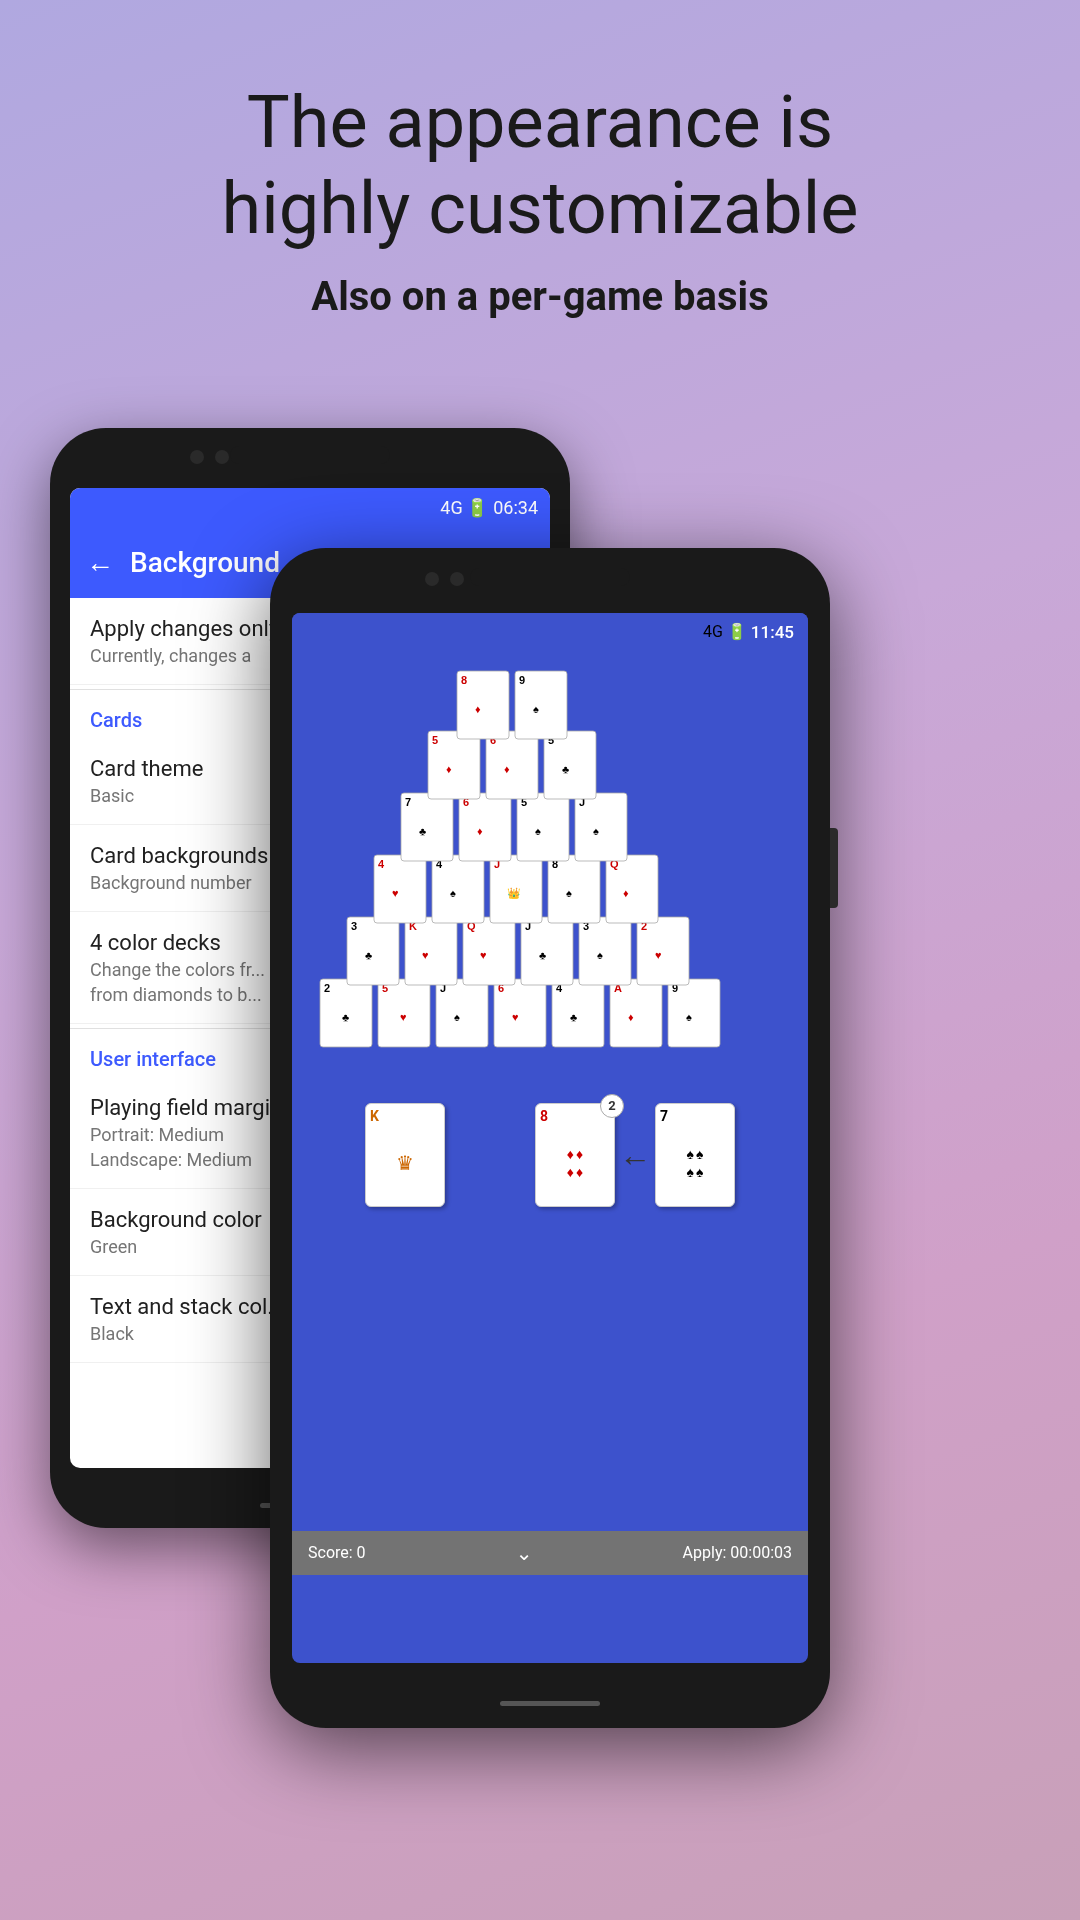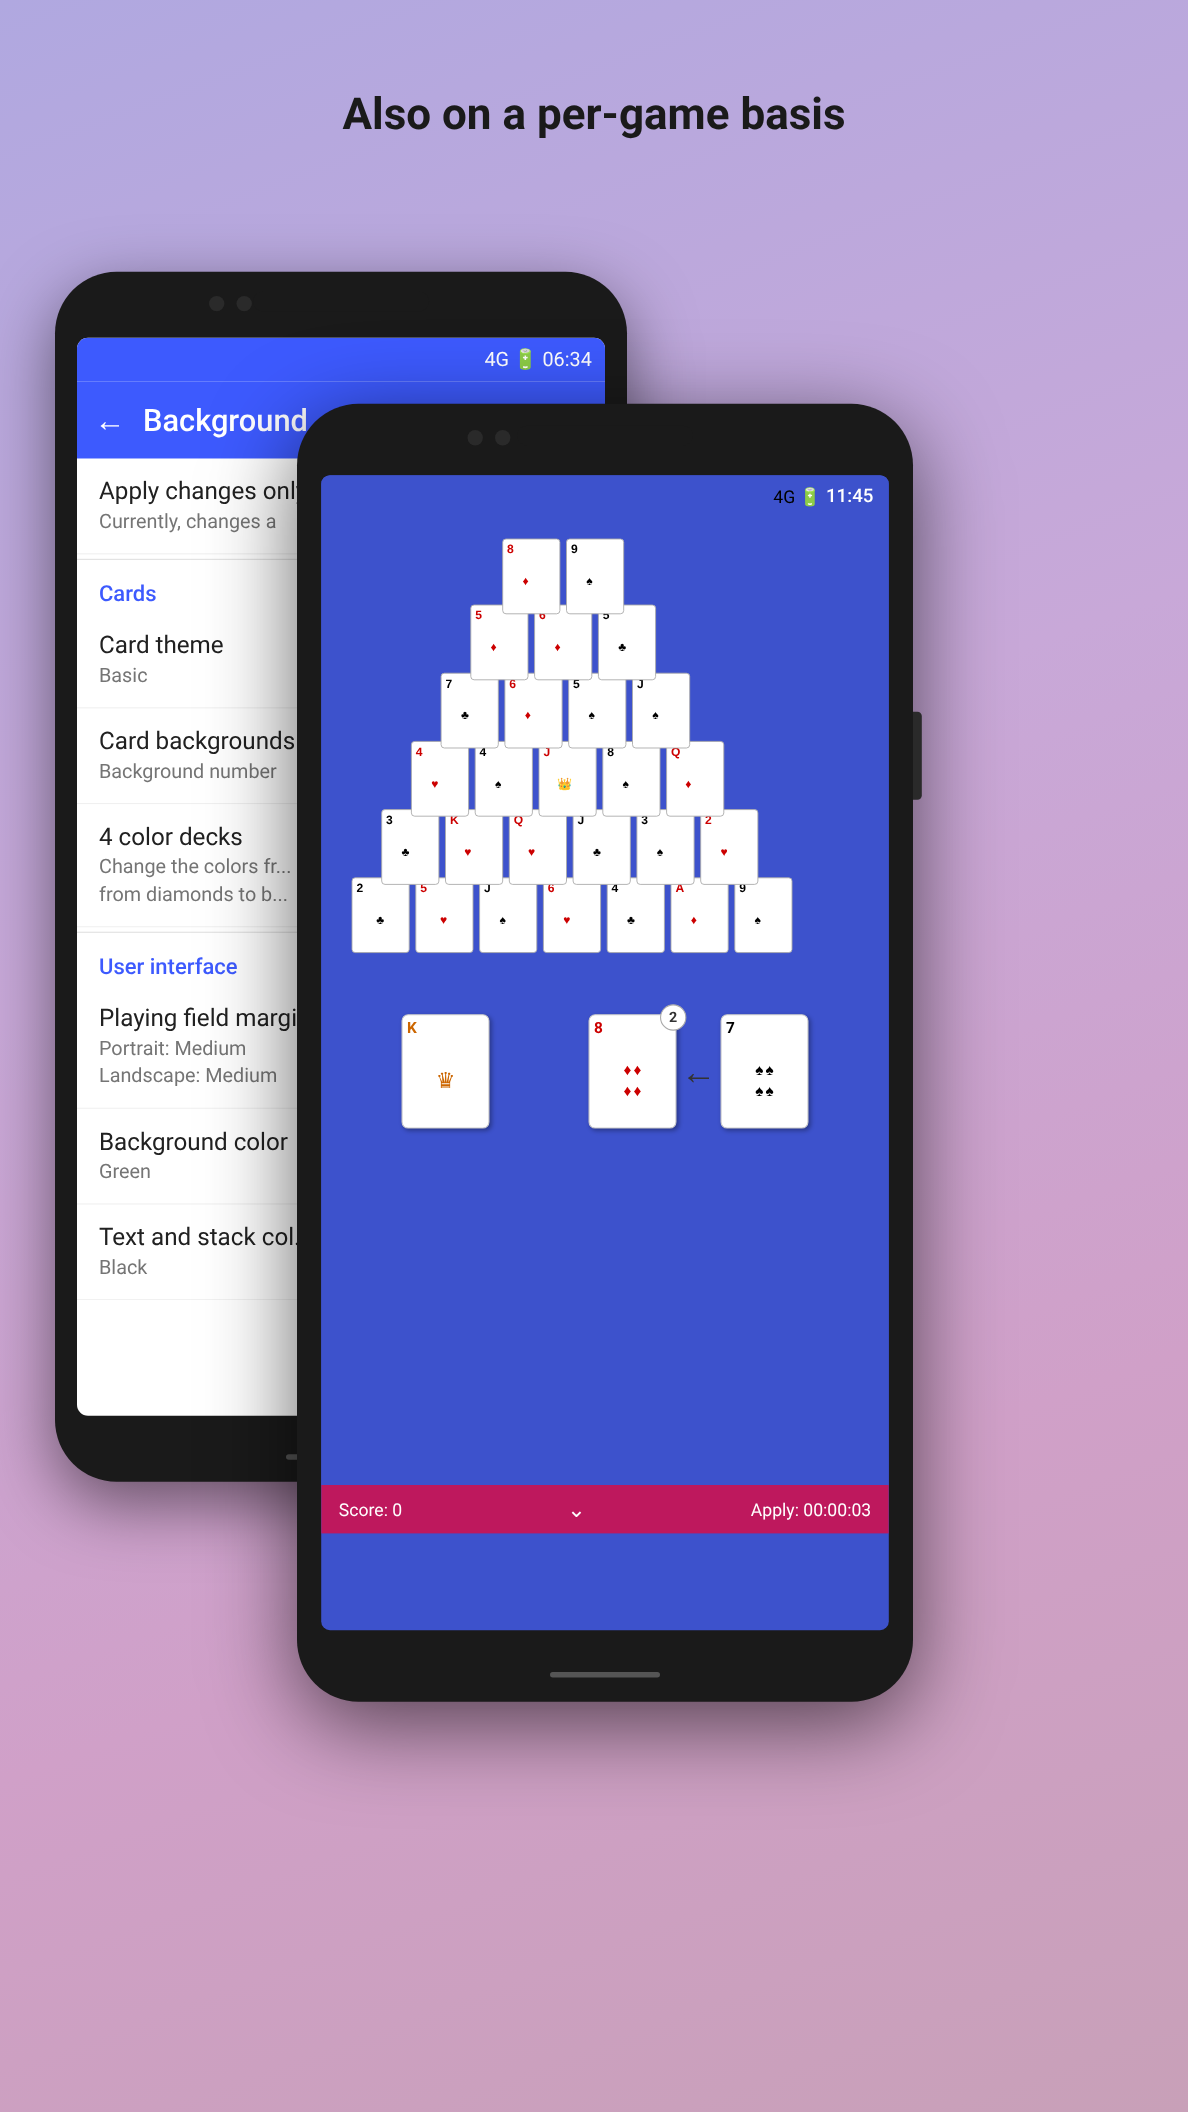--- a/index.html
+++ b/index.html
@@ -29,21 +29,21 @@
       font-size: 40px;
       font-weight: 700;
       color: #1a1a1a;
     }
 
     
     .phones-container {
       position: relative;
       width: 100%;
       height: 1400px;
-      top: 20px;
+      top: 8px;
     }
 
     
     .phone-back {
       position: absolute;
       left: 50px;
       top: 60px;
       width: 520px;
       height: 1100px;
       background: #1a1a1a;
@@ -251,21 +251,21 @@
       display: flex;
       flex-direction: column;
       align-items: center;
       padding: 8px;
       min-height: 880px;
       position: relative;
     }
 
     
     .score-bar {
-      background: #be185d;
+      background: #737373;
       height: 44px;
       display: flex;
       align-items: center;
       justify-content: space-between;
       padding: 0 16px;
     }
     .score-text {
       color: white;
       font-size: 16px;
     }
@@ -275,20 +275,24 @@
     }
     .time-text {
       color: white;
       font-size: 16px;
     }
   </style>
 </head>
 <body>
 
 <div class="header-section">
+  <div class="header-title">
+    <span>The appearance is</span><br>
+    <span>highly customizable</span>
+  </div>
   <div class="header-subtitle">Also on a per-game basis</div>
 </div>
 
 <div class="phones-container">
 
   <div class="phone-back">
     <div class="notch"></div>
     <div class="camera-dot"></div>
     <div class="camera-dot camera-dot2"></div>
     <div class="home-indicator"></div>

